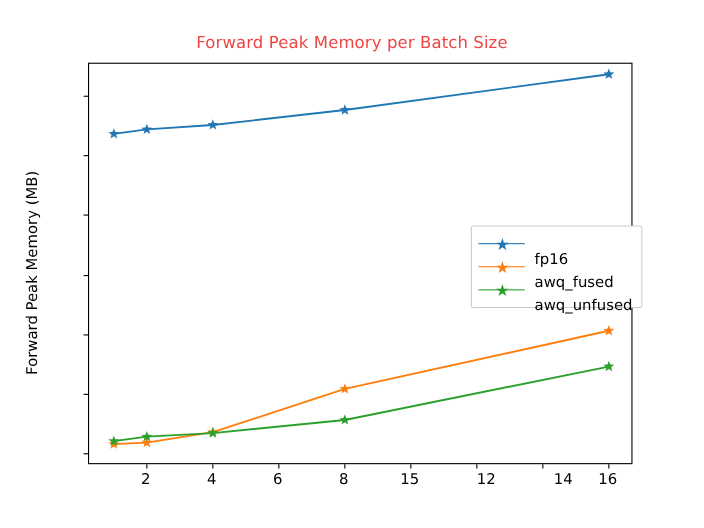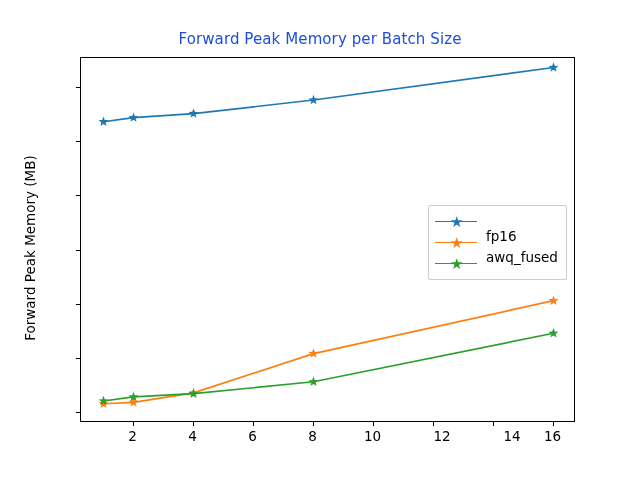--- a/index.html
+++ b/index.html
@@ -20,21 +20,21 @@
     height: 480px;
     background: #ffffff;
   }
   #chart-title {
     position: absolute;
     left: 0;
     top: 30px;
     width: 640px;
     text-align: center;
     font-size: 15px;
-    color: #1d4ed8;
+    color: #ef4444;
     letter-spacing: 0.1px;
   }
   #plot-area {
     position: absolute;
     left: 80px;
     top: 57px;
     width: 495px;
     height: 365px;
     box-sizing: border-box;
     border: 1.1px solid #000000;
@@ -137,21 +137,21 @@
   <div id="chart-title">Forward Peak Memory per Batch Size</div>
 
   <div id="ylabel">Forward Peak Memory (MB)</div>
 
   <div id="ytick-labels"></div>
   <div id="xtick-labels">
       <div class="xtick-label" style="left: 132.5px;">2</div>
       <div class="xtick-label" style="left: 192.5px;">4</div>
       <div class="xtick-label" style="left: 252.5px;">6</div>
       <div class="xtick-label" style="left: 312.5px;">8</div>
-      <div class="xtick-label" style="left: 372.5px;">10</div>
+      <div class="xtick-label" style="left: 372.5px;">15</div>
       <div class="xtick-label" style="left: 442px;">12</div>
       <div class="xtick-label" style="left: 512px;">14</div>
       <div class="xtick-label" style="left: 552.5px;">16</div>
     </div>
 
   <div id="plot-area">
     <svg id="svg-lines" viewBox="0 0 495 365" preserveAspectRatio="none">
         <polyline points="22.50,63.73 52.50,59.66 112.50,55.59 232.50,42.03 472.50,9.49" fill="none" stroke="#1f77b4" stroke-width="1.7"></polyline>
         <path d="M22.50 58.53 L23.78 61.96 L27.45 62.12 L24.58 64.40 L25.56 67.93 L22.50 65.91 L19.44 67.93 L20.42 64.40 L17.55 62.12 L21.22 61.96 Z" fill="#1f77b4"></path>
         <path d="M52.50 54.46 L53.78 57.89 L57.45 58.05 L54.58 60.33 L55.56 63.87 L52.50 61.84 L49.44 63.87 L50.42 60.33 L47.55 58.05 L51.22 57.89 Z" fill="#1f77b4"></path>
@@ -186,20 +186,21 @@
           <span class="lsline" style="background: rgb(255, 127, 14);"></span>
           <span class="lsmark" style="color: rgb(255, 127, 14);">★</span>
         </span>
         <span class="legend-label">awq_fused</span>
       </div>
       <div class="legend-row">
         <span class="legend-swatch">
           <span class="lsline" style="background: rgb(44, 160, 44);"></span>
           <span class="lsmark" style="color: rgb(44, 160, 44);">★</span>
         </span>
+        <span class="legend-label">awq_unfused</span>
       </div>
     </div>
 
 <div class="ytick-mark" style="top: 412.238px;"></div>
     <div class="ytick-mark" style="top: 358.003px;"></div>
     <div class="ytick-mark" style="top: 303.768px;"></div>
     <div class="ytick-mark" style="top: 249.533px;"></div>
     <div class="ytick-mark" style="top: 195.299px;"></div>
     <div class="ytick-mark" style="top: 141.064px;"></div>
     <div class="ytick-mark" style="top: 86.8291px;"></div>

